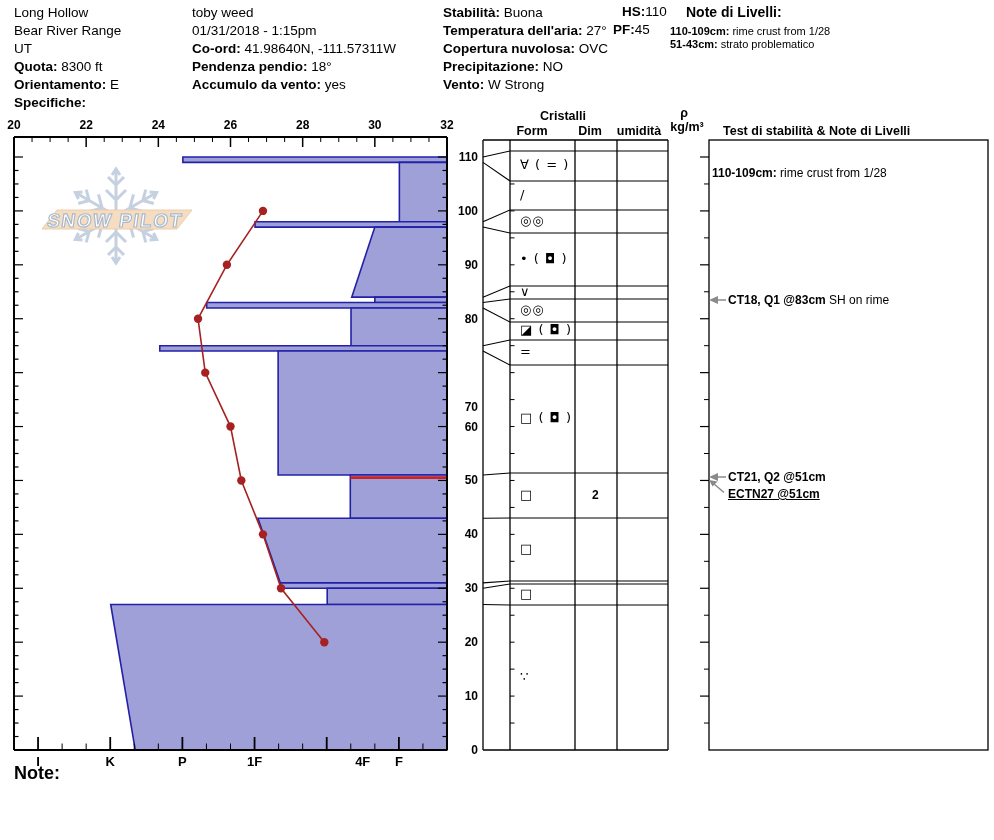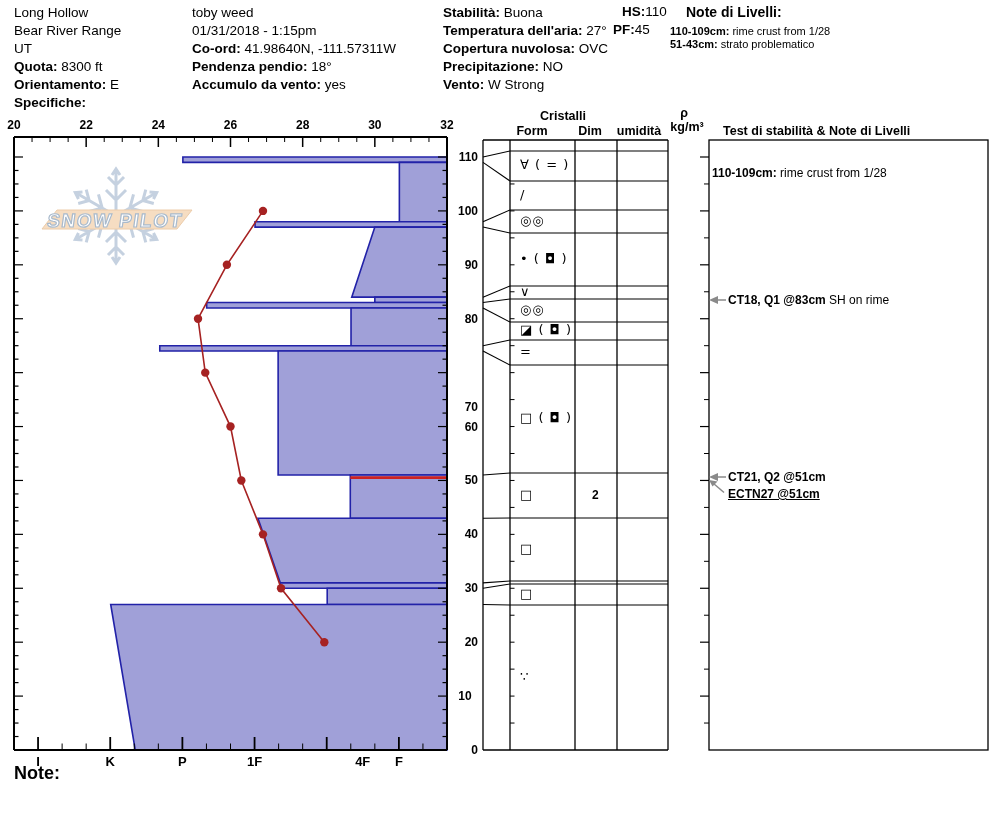--- a/index.html
+++ b/index.html
@@ -307,21 +307,21 @@
       <div class="gl dep" style="left: 452px; top: 150px;">110</div>
       <div class="gl dep" style="left: 452px; top: 203.909px;">100</div>
       <div class="gl dep" style="left: 452px; top: 257.818px;">90</div>
       <div class="gl dep" style="left: 452px; top: 311.727px;">80</div>
       <div class="gl dep" style="left: 452px; top: 352px; margin-top: 48px;">70</div>
       <div class="gl dep" style="left: 452px; top: 419.545px;">60</div>
       <div class="gl dep" style="left: 452px; top: 473.455px;">50</div>
       <div class="gl dep" style="left: 452px; top: 527.364px;">40</div>
       <div class="gl dep" style="left: 452px; top: 581.273px;">30</div>
       <div class="gl dep" style="left: 452px; top: 635.182px;">20</div>
-      <div class="gl dep" style="left: 452px; top: 689.091px; text-align: center;">10</div>
+      <div class="gl dep" style="left: 452px; top: 689.091px;">10</div>
       <div class="gl dep" style="left: 452px; top: 743px;">0</div>
       <div class="gl sym" style="left: 520px; top: 157px;">∀ ( = )</div>
       <div class="gl sym" style="left: 520px; top: 186.5px;">/</div>
       <div class="gl sym" style="left: 520px; top: 212.5px;">◎◎</div>
       <div class="gl sym" style="left: 520px; top: 250.5px;">• ( ◘ )</div>
       <div class="gl sym" style="left: 520px; top: 283.5px;">∨</div>
       <div class="gl sym" style="left: 520px; top: 301.5px;">◎◎</div>
       <div class="gl sym" style="left: 520px; top: 322px;">◪ ( ◘ )</div>
       <div class="gl sym" style="left: 520px; top: 343.5px;">=</div>
       <div class="gl sym" style="left: 520px; top: 410px;">□ ( ◘ )</div>

